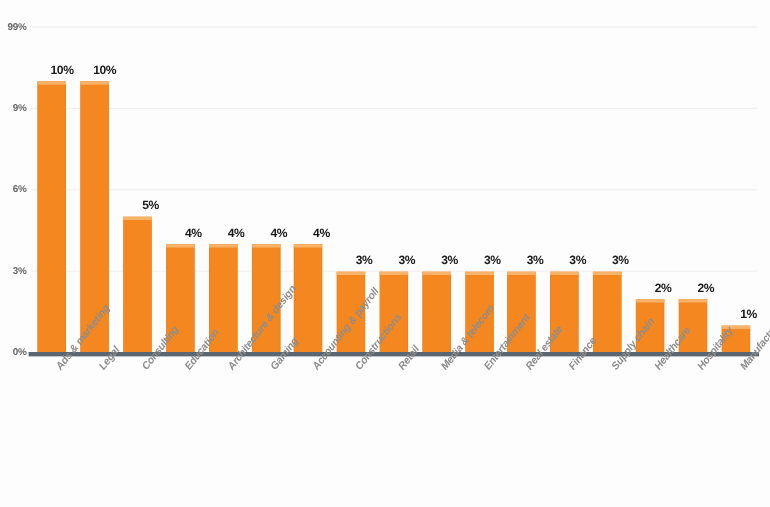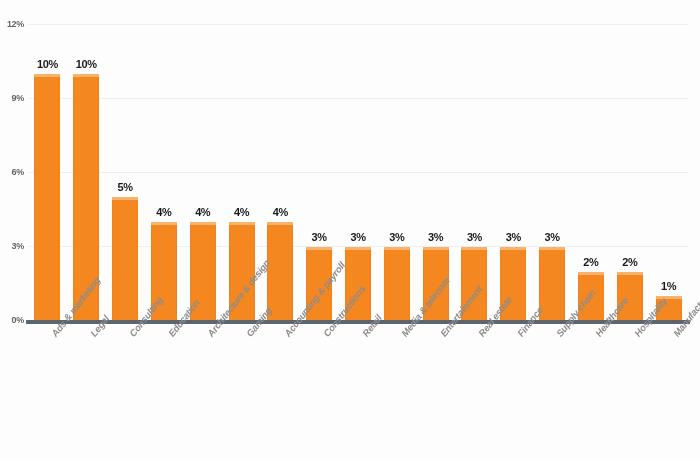--- a/index.html
+++ b/index.html
@@ -88,21 +88,21 @@
     top: 0;
     left: 0;
     width: 100%;
     height: 3px;
     background: #f7b36a;
   }
   .bar-value {
     position: absolute;
     left: 0;
     width: 38px;
-    text-align: center;
+    text-align: right;
     font-size: 11px;
     font-weight: bold;
     color: #1a1a1a;
     letter-spacing: -0.4px;
   }
   
   .x-labels {
     position: absolute;
     left: 28px;
     top: 326px;
@@ -135,21 +135,21 @@
 <div id="chart-root">
 
   <div class="plot-area">
     <div class="gridline" style="top:0px;"></div>
     <div class="gridline" style="top:74px;"></div>
     <div class="gridline" style="top:148px;"></div>
     <div class="gridline" style="top:222px;"></div>
   </div>
 
   <div class="y-labels">
-    <div class="y-label" style="top:24px;">12%</div>
+    <div class="y-label" style="top:24px;">99%</div>
     <div class="y-label" style="top:98px;">9%</div>
     <div class="y-label" style="top:172px;">6%</div>
     <div class="y-label" style="top:246px;">3%</div>
     <div class="y-label" style="top:320px;">0%</div>
   </div>
 
   <div class="bars-layer">
       <div class="bar-slot" style="left: 0px; width: 38.8235px;">
         <div class="bar" style="height: 247.5px; left: 6.41176px;">
           <div class="bar-cap"></div>

